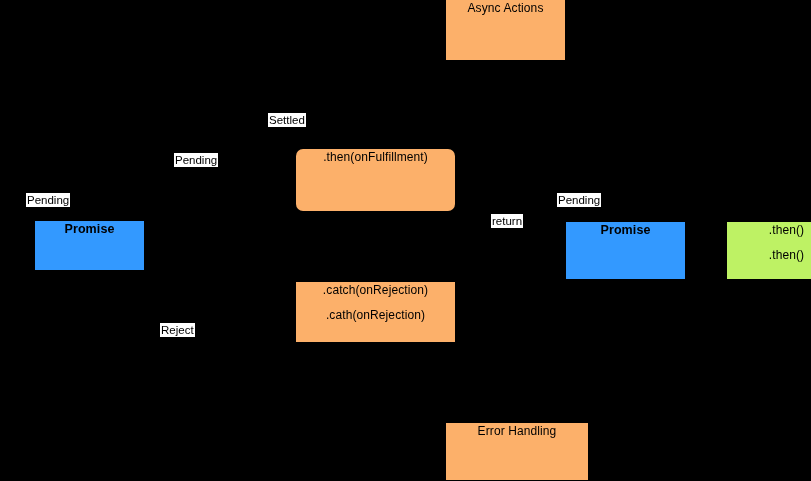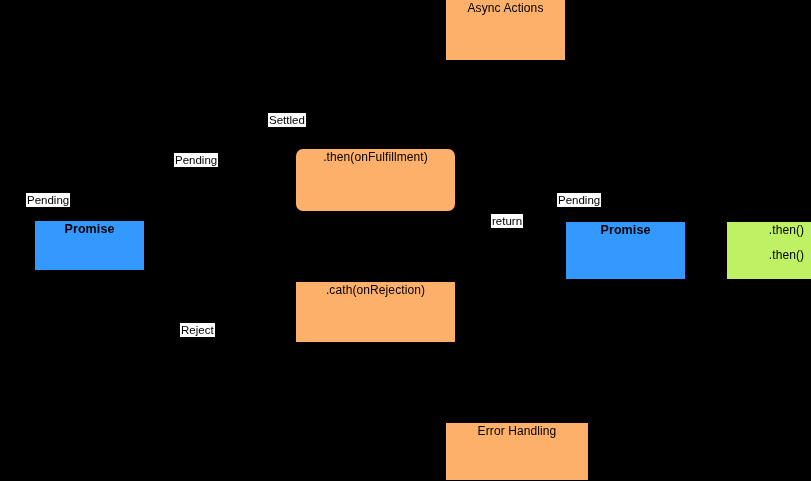--- a/index.html
+++ b/index.html
@@ -84,31 +84,32 @@
 <div class="node orange" style="left: 411px; top: 0px; width: 119px; height: 60px; background: rgb(252, 176, 106);">
       <span class="node-line">Async Actions</span>
     </div>
     <div class="node blue" style="left: 0px; top: 221px; width: 109px; height: 49px; background: rgb(51, 153, 255);">
       <span class="node-line">Promise</span>
     </div>
     <div class="node orange" style="left: 261px; top: 149px; width: 159px; height: 62px; background: rgb(252, 176, 106); border-radius: 7px;">
       <span class="node-line">.then(onFulfillment)</span>
     </div>
     <div class="node orange two-line" style="left: 261px; top: 282px; width: 159px; height: 60px; background: rgb(252, 176, 106);">
+      <span class="node-line">.catch(onRejection)</span>
       <span class="node-line">.cath(onRejection)</span>
     </div>
     <div class="node blue" style="left: 531px; top: 222px; width: 119px; height: 57px; background: rgb(51, 153, 255);">
       <span class="node-line">Promise</span>
     </div>
     <div class="node orange two-line" style="left: 692px; top: 222px; width: 119px; height: 57px; background: #bef264;">
       <span class="node-line">.then()</span>
       <span class="node-line">.then()</span>
     </div>
     <div class="node orange" style="left: 411px; top: 423px; width: 142px; height: 57px; background: rgb(252, 176, 106);">
       <span class="node-line">Error Handling</span>
     </div>
     <div class="edge-label" style="left: 26px; top: 193px;">Pending</div>
     <div class="edge-label" style="left: 174px; top: 153px;">Pending</div>
     <div class="edge-label" style="left: 268px; top: 113px;">Settled</div>
-    <div class="edge-label" style="left: 180px; top: 323px;">Reject</div>
+    <div class="edge-label" style="left: 160px; top: 323px;">Reject</div>
     <div class="edge-label" style="left: 491px; top: 214px;">return</div>
     <div class="edge-label" style="left: 557px; top: 193px;">Pending</div>
   </div>
 
 </body></html>

